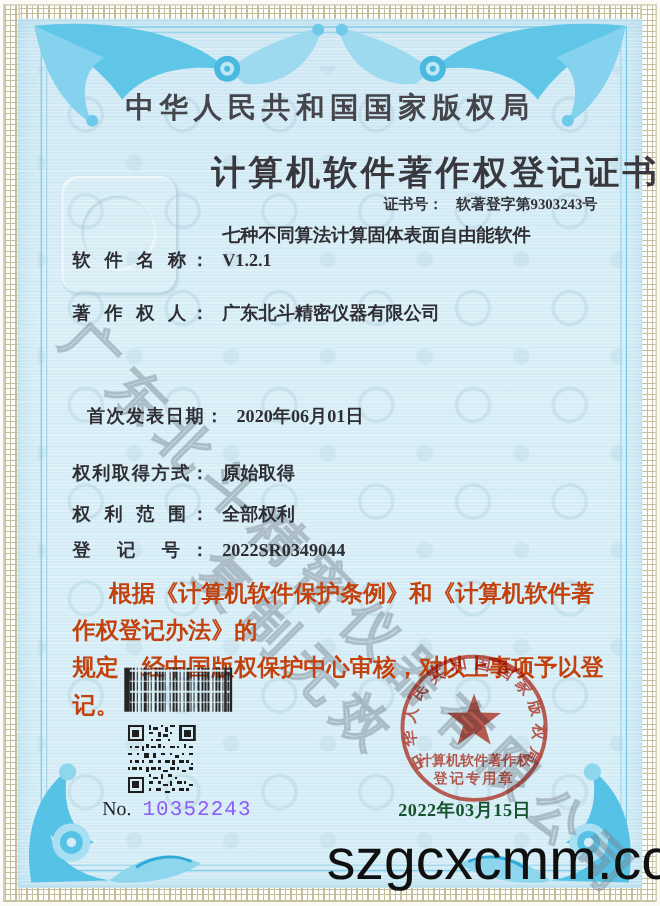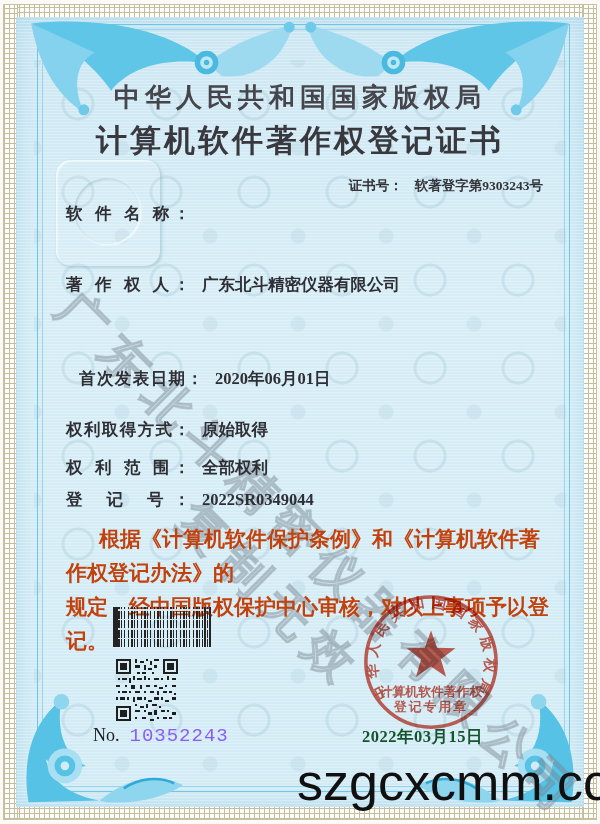--- a/index.html
+++ b/index.html
@@ -52,21 +52,21 @@
   .wm{position:absolute;z-index:3;white-space:nowrap;transform:rotate(45deg);transform-origin:0 0;
       font-size:48px;font-weight:700;letter-spacing:12px;
       color:rgba(128,141,152,.16);-webkit-text-stroke:1.2px rgba(118,131,144,.38);}
   .wm1{left:88px;top:278px;}
   .wm2{left:208px;top:488px;}
 
   
   .content{position:absolute;inset:0;z-index:4;color:#2e2e34;}
   .authority{position:absolute;left:0;right:0;top:80px;text-align:center;
      font-size:26px;font-weight:700;letter-spacing:5px;color:#45454b;}
-  .cert-title{position:absolute;left:0;right:0;top:120px;text-align:center;
+  .cert-title{position:absolute;left:0;right:0;top:136px;text-align:right;
      font-size:31px;font-weight:700;letter-spacing:3px;color:#38383e;}
   .cert-no{position:absolute;right:57px;top:177px;font-size:13.5px;font-weight:700;color:#33333a;}
   .cert-no .lbl{margin-right:12px;}
 
   .field-row{position:absolute;left:66px;right:46px;display:flex;align-items:flex-end;
      font-size:16.5px;font-weight:700;line-height:23px;}
   .f-label{width:124px;flex:none;text-align:justify;text-align-last:justify;}
   .f-value{margin-left:12px;}
   .r1{top:202px;} .r2{top:273px;} .r3{top:343px;} .r4{top:367px;margin-left:13px;}
   .r5{top:418px;} .r6{top:456px;} .r7{top:488px;}
@@ -157,20 +157,22 @@
   <div class="content">
     <div class="authority">中华人民共和国国家版权局</div>
     <div class="cert-title">计算机软件著作权登记证书</div>
     <div class="cert-no">
       <span class="lbl">证书号：</span><span>软著登字第9303243号</span>
     </div>
 
     <div class="field-row r1">
       <div class="f-label">软 件 名 称：</div>
       <div class="f-value">
+        <div>七种不同算法计算固体表面自由能软件</div>
+        <div>V1.2.1</div>
       </div>
     </div>
     <div class="field-row r2">
       <div class="f-label">著 作 权 人：</div>
       <div class="f-value">广东北斗精密仪器有限公司</div>
     </div>
     <div class="field-row r4">
       <div class="f-label">首次发表日期：</div>
       <div class="f-value">2020年06月01日</div>
     </div>

